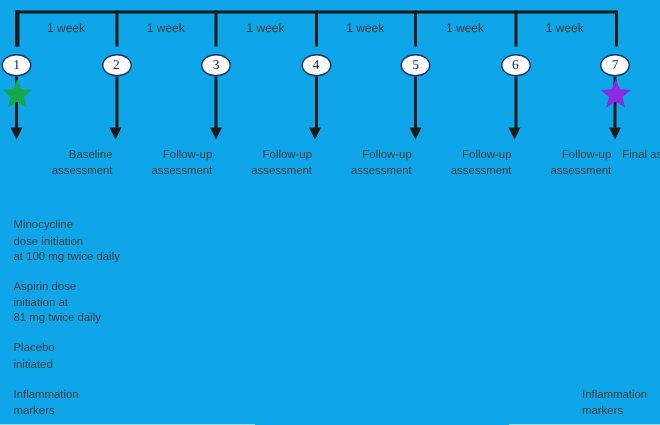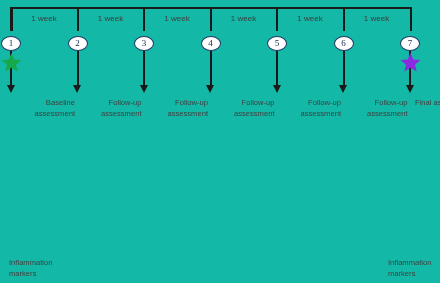--- a/index.html
+++ b/index.html
@@ -8,21 +8,21 @@
     background: #ffffff;
   }
   body {
     font-family: "Liberation Sans", sans-serif;
     color: #3a3a3a;
   }
   #diagram {
     position: relative;
     width: 440px;
     height: 283px;
-    background: #14b8a6;
+    background: #0ea5e9;
     overflow: hidden;
   }
   
   .bracket-top {
     position: absolute;
     background: #1a1a1a;
   }
   .bracket-h {
     left: 11px;
     top: 7px;
@@ -192,19 +192,27 @@
     <div class="star">
       <svg viewBox="0 0 24 24" width="21" height="21" aria-hidden="true">
         <polygon points="12,1 15.2,8.6 23.4,9.2 17.1,14.5 19.1,22.4 12,18.1 4.9,22.4 6.9,14.5 0.6,9.2 8.8,8.6" fill="#8A2BE2"></polygon>
       </svg>
     </div>
     <div class="arrow-head"></div>
     <div class="node-label" style="left:-2px;">Final
 assessment</div>
   </div>
 
+  <div class="note" style="left:9px; top:145px; width:120px;">Minocycline
+dose initiation
+at 100 mg twice daily</div>
+  <div class="note" style="left:9px; top:186px; width:120px;">Aspirin dose
+initiation at
+81 mg twice daily</div>
+  <div class="note" style="left:9px; top:227px; width:120px;">Placebo
+initiated</div>
   <div class="note" style="left:9px; top:258px; width:120px;">Inflammation
 markers</div>
 
   <div class="note" style="left:388px; top:258px; width:60px;">Inflammation
 markers</div>
 
 </div>
 
 </body></html>

